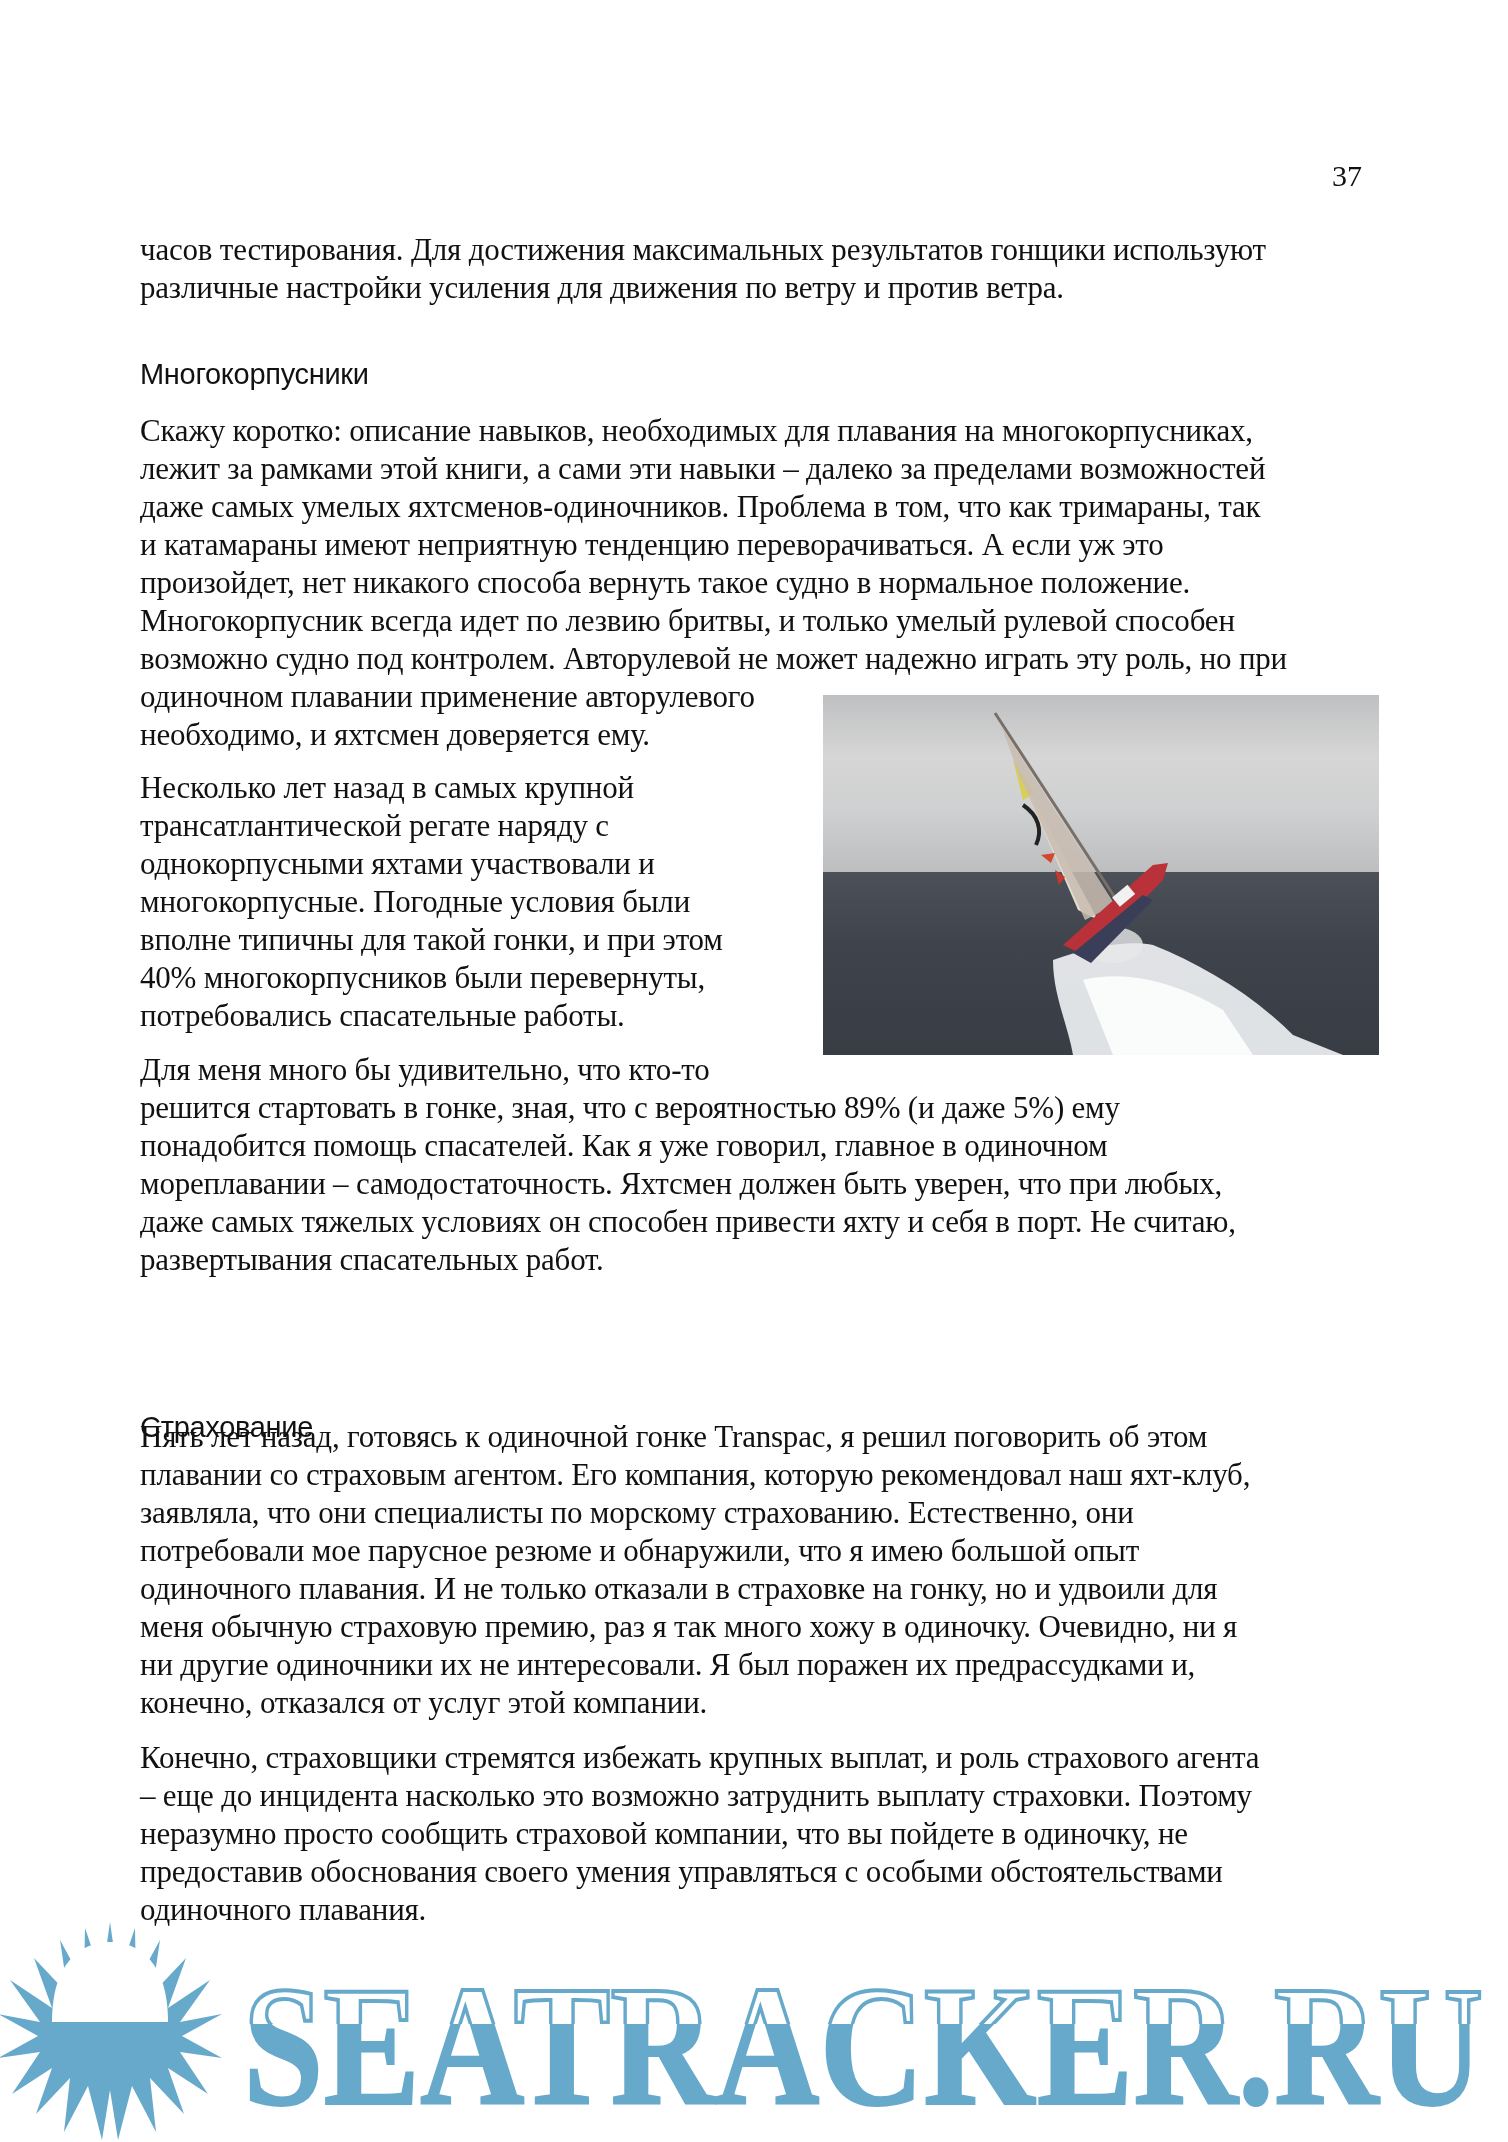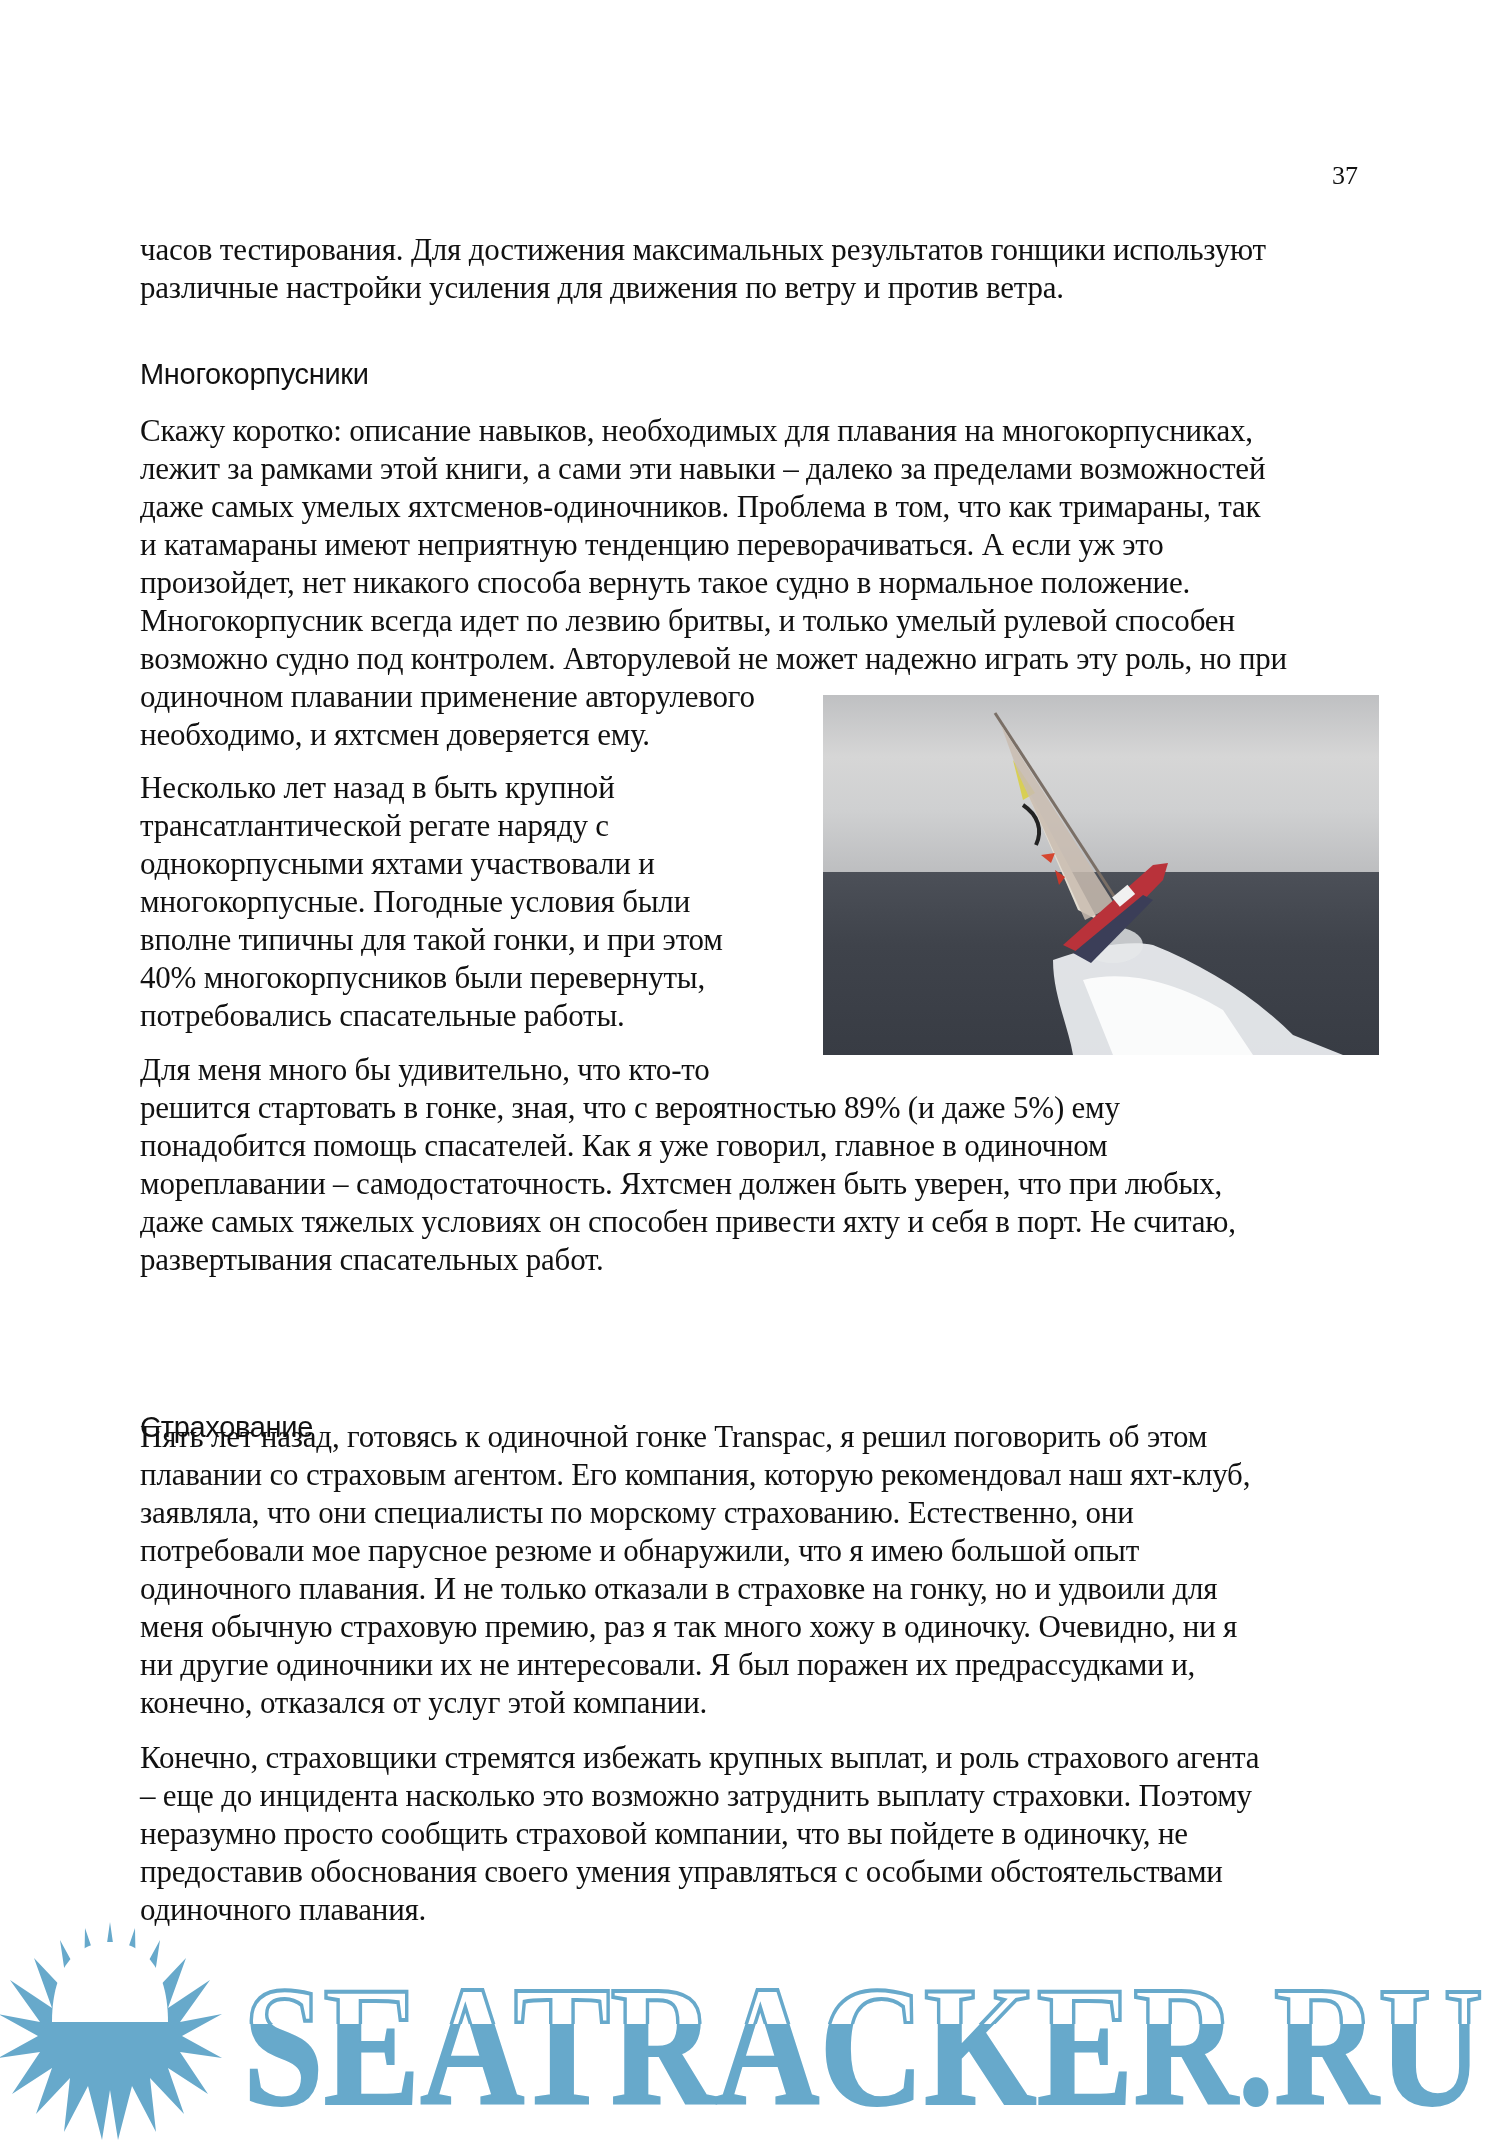--- a/index.html
+++ b/index.html
@@ -1,18 +1,18 @@
 <!DOCTYPE html>
 <html><head>
 <meta charset="utf-8">
 <style>
   html, body { margin: 0; padding: 0; background: #ffffff; }
   body { width: 1508px; height: 2142px; position: relative; overflow: hidden;
          font-family: "Liberation Serif", "DejaVu Serif", serif; color: #111; }
-  .page-number { position: absolute; left: 1332px; top: 158px; font-size: 26px; line-height: 36px; text-align: center; }
+  .page-number { position: absolute; left: 1332px; top: 158px; font-size: 30px; line-height: 36px; text-align: center; }
   .block { position: absolute; left: 140px; }
   .line { display: block; font-size: 31px; line-height: 38px; white-space: nowrap; letter-spacing: -0.2px; }
   .heading { position: absolute; left: 140px; font-family: "Liberation Sans", "DejaVu Sans", sans-serif;
              font-weight: normal; font-size: 29px; line-height: 36px; letter-spacing: -0.3px; }
   .photo { position: absolute; left: 823px; top: 695px; width: 556px; height: 360px; overflow: hidden; }
   .sky { position: absolute; left: 0; top: 0; width: 100%; height: 177px;
          background: linear-gradient(180deg, #bfc0c2 0%, #d6d6d6 35%, #cfd0d1 65%, #bdbec0 100%); }
   .sea { position: absolute; left: 0; top: 177px; width: 100%; height: 183px;
          background: linear-gradient(180deg, #4c5058 0%, #3f434b 40%, #383c44 100%); }
   .watermark { position: absolute; left: 0; top: 1918px; width: 1456px; height: 224px; }
@@ -37,21 +37,21 @@
     <span class="line">даже самых умелых яхтсменов-одиночников. Проблема в том, что как тримараны, так</span>
     <span class="line">и катамараны имеют неприятную тенденцию переворачиваться. А если уж это</span>
     <span class="line">произойдет, нет никакого способа вернуть такое судно в нормальное положение.</span>
     <span class="line">Многокорпусник всегда идет по лезвию бритвы, и только умелый рулевой способен</span>
     <span class="line">возможно судно под контролем. Авторулевой не может надежно играть эту роль, но при</span>
     <span class="line">одиночном плавании применение авторулевого</span>
     <span class="line">необходимо, и яхтсмен доверяется ему.</span>
   </div>
 
   <div class="block" style="top:769px">
-    <span class="line">Несколько лет назад в быть крупной</span>
+    <span class="line">Несколько лет назад в самых крупной</span>
     <span class="line">трансатлантической регате наряду с</span>
     <span class="line">однокорпусными яхтами участвовали и</span>
     <span class="line">многокорпусные. Погодные условия были</span>
     <span class="line">вполне типичны для такой гонки, и при этом</span>
     <span class="line">40% многокорпусников были перевернуты,</span>
     <span class="line">потребовались спасательные работы.</span>
   </div>
 
   <div class="photo">
     <div class="sky"></div>

